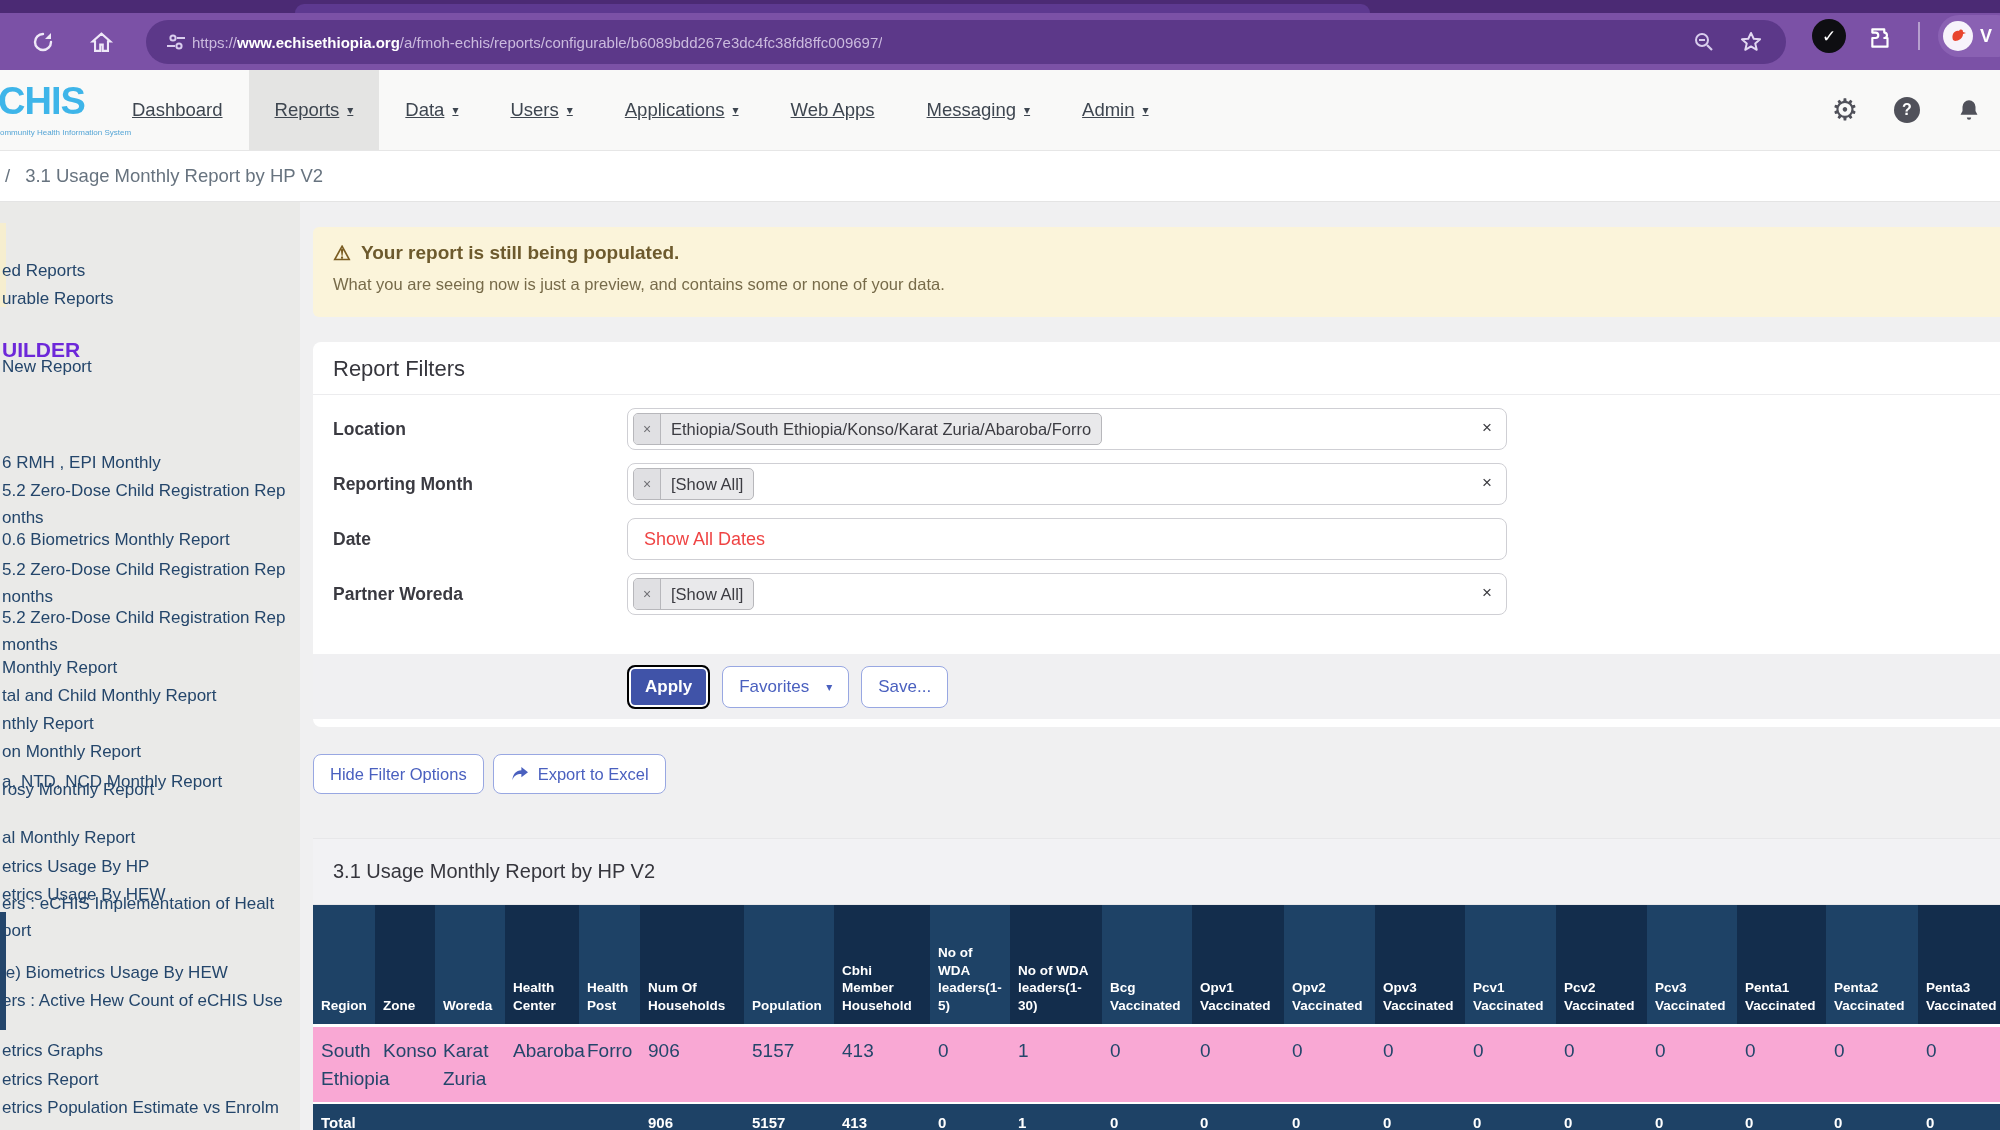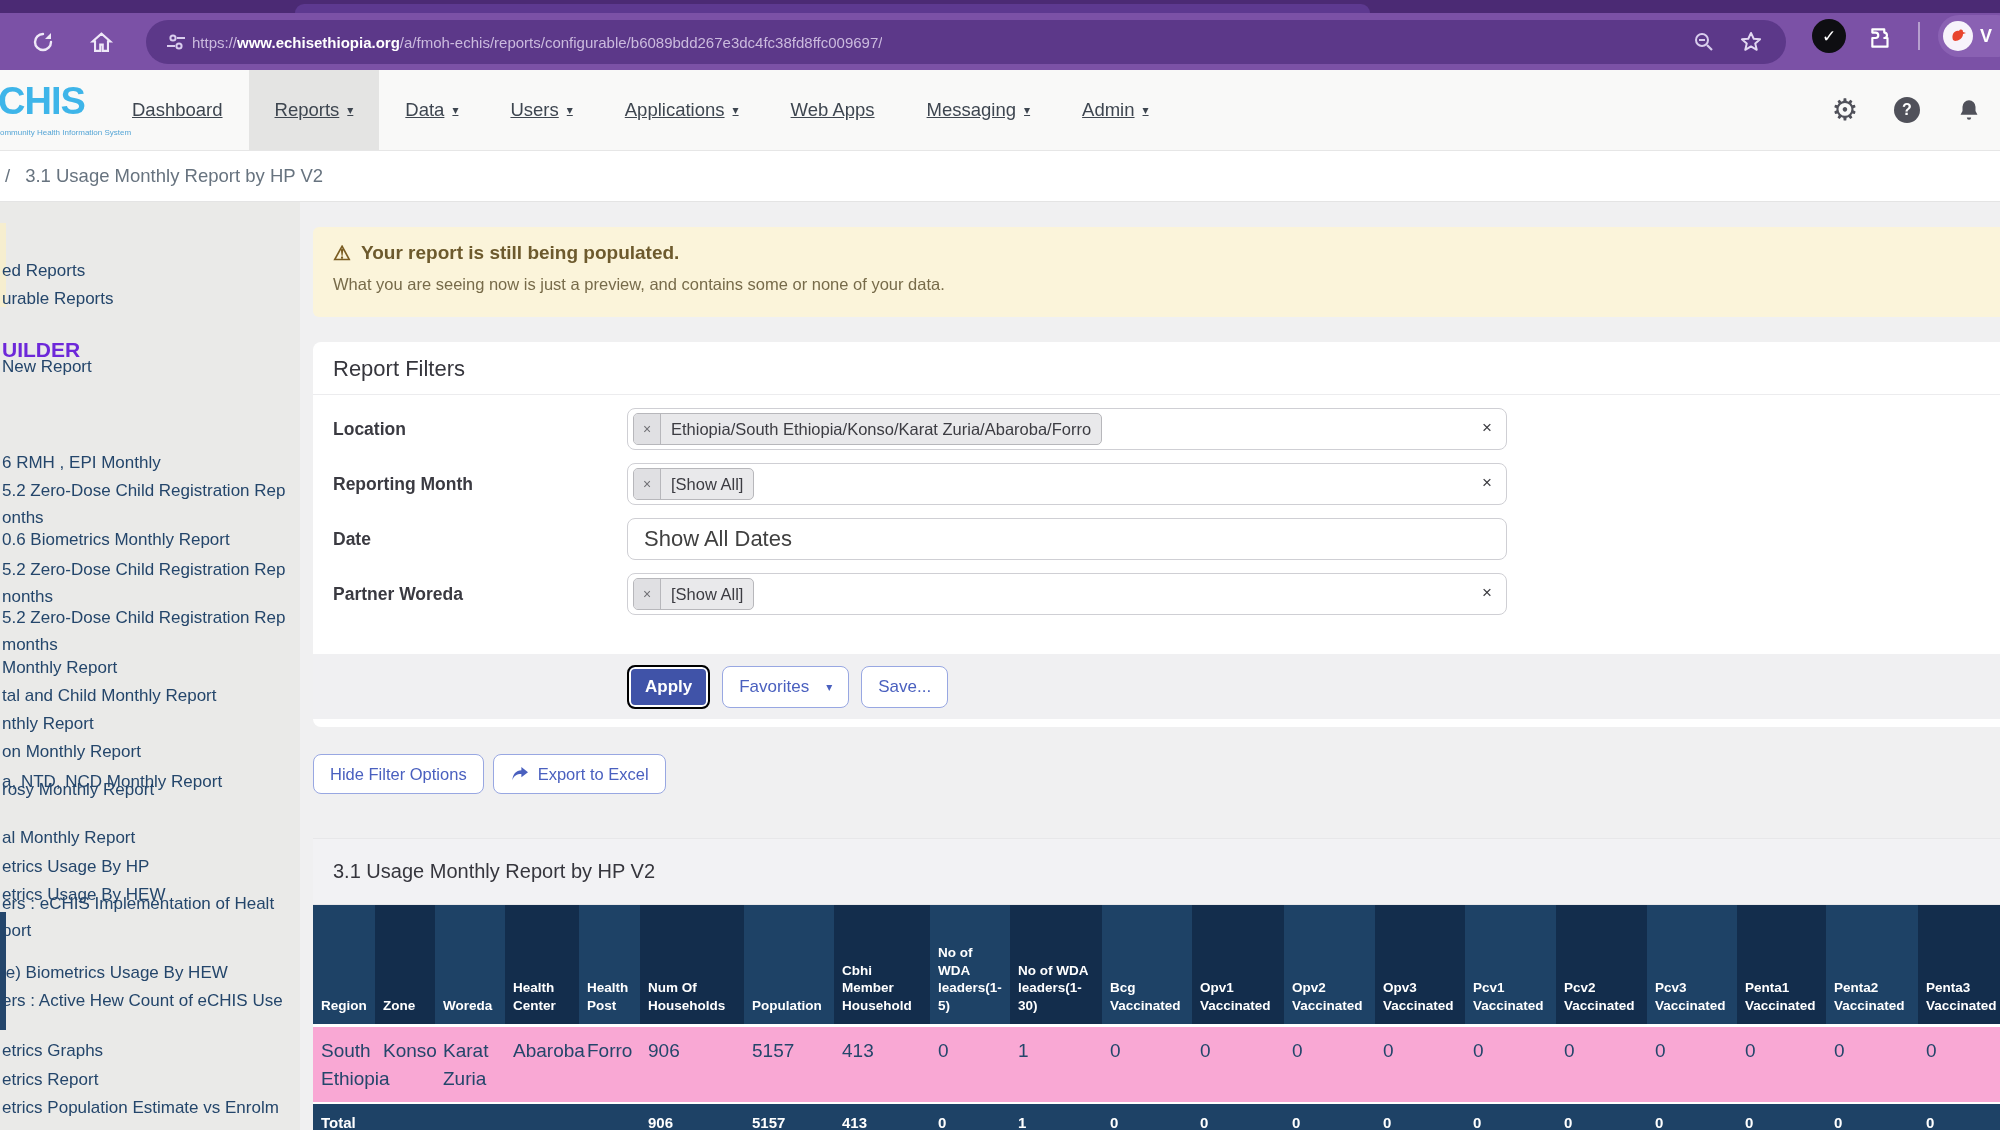--- a/index.html
+++ b/index.html
@@ -57,21 +57,21 @@
   .filters-card { margin-top:25px; width:1700px; background:#fff; border-radius:8px 0 0 8px; padding-bottom:8px; }
   .card-title { padding:14px 20px 12px; font-size:22px; color:#36363d; border-bottom:1px solid #ececee; }
   .filter-rows { padding:1px 0 0 20px; }
   .filter-row { display:flex; align-items:center; height:42px; margin-top:13px; }
   .filter-row:first-child { margin-top:12px; }
   .filter-label { width:294px; font-size:17.5px; font-weight:bold; color:#3a3a41; flex:none; }
   .filter-input { position:relative; width:878px; height:40px; border:1px solid #cfcfd4; border-radius:8px; background:#fff; display:flex; align-items:center; }
   .chip { display:flex; align-items:stretch; height:30px; margin-left:5px; border:1px solid #b7b7bb; border-radius:5px; background:#e9e9eb; overflow:hidden; }
   .chip-x { width:26px; display:flex; align-items:center; justify-content:center; border-right:1px solid #b7b7bb; color:#6f6f74; font-size:14px; background:#e0e0e3; cursor:pointer; }
   .chip-label { padding:0 10px; font-size:16.5px; color:#3c3c42; display:flex; align-items:center; }
-  .input-value { margin-left:16px; font-size:22px; color:#404040; }
+  .input-value { margin-left:16px; font-size:18px; color:#ef4444; }
   .input-clear { position:absolute; right:14px; top:9px; font-size:17px; color:#3b3b40; cursor:pointer; }
   .card-footer { margin-top:39px; background:#f0f0f2; height:65px; display:flex; align-items:center; padding-left:314px; gap:12px; }
 
   .btn { font-size:17px; border-radius:8px; cursor:pointer; display:inline-flex; align-items:center; justify-content:center; font-family:inherit; }
   .btn-apply { height:40px; padding:0 16px; background:#4053a8; color:#fff; font-weight:bold; border:2px solid #000; box-shadow:inset 0 0 0 2px #fff; }
   .btn-outline { height:40px; padding:0 16px; background:#fff; color:#4a60bf; border:1px solid #98a7e2; gap:9px; }
 
   .actions-row { margin-top:27px; display:flex; gap:9px; }
   .actions-row .btn-outline { height:38px; font-size:16.5px; }
 

